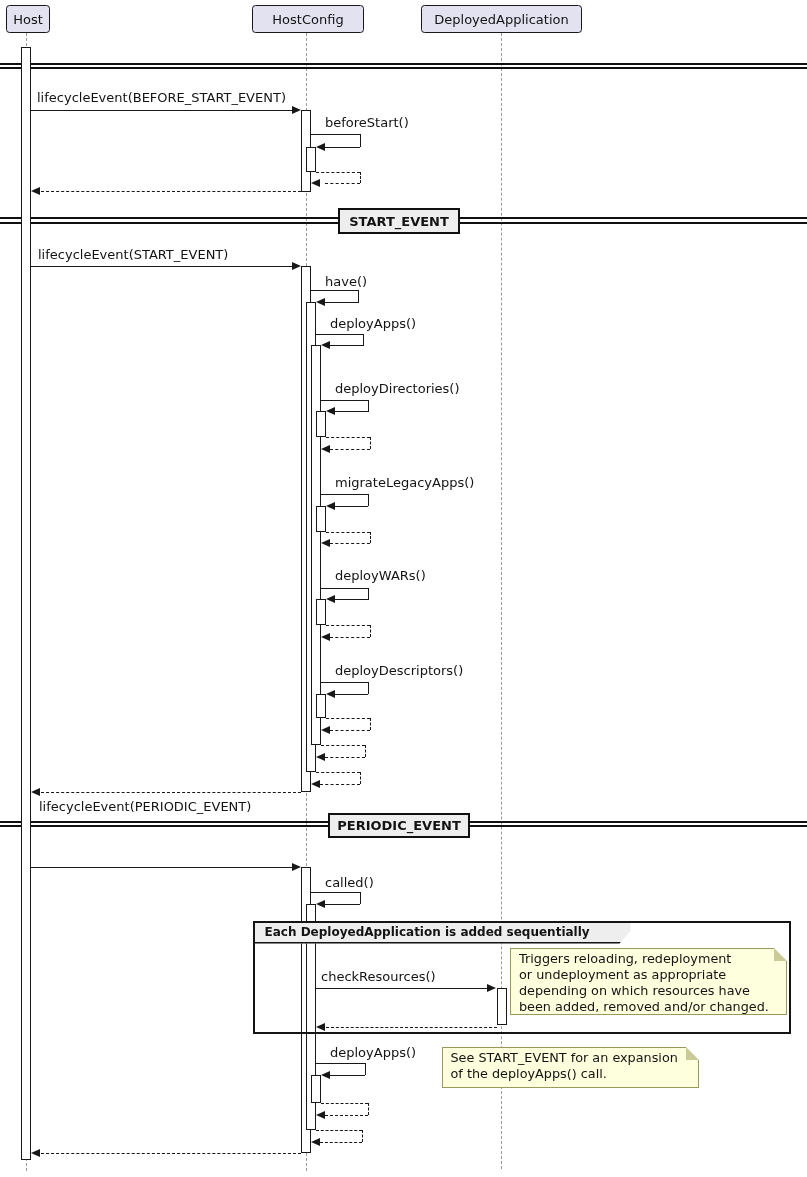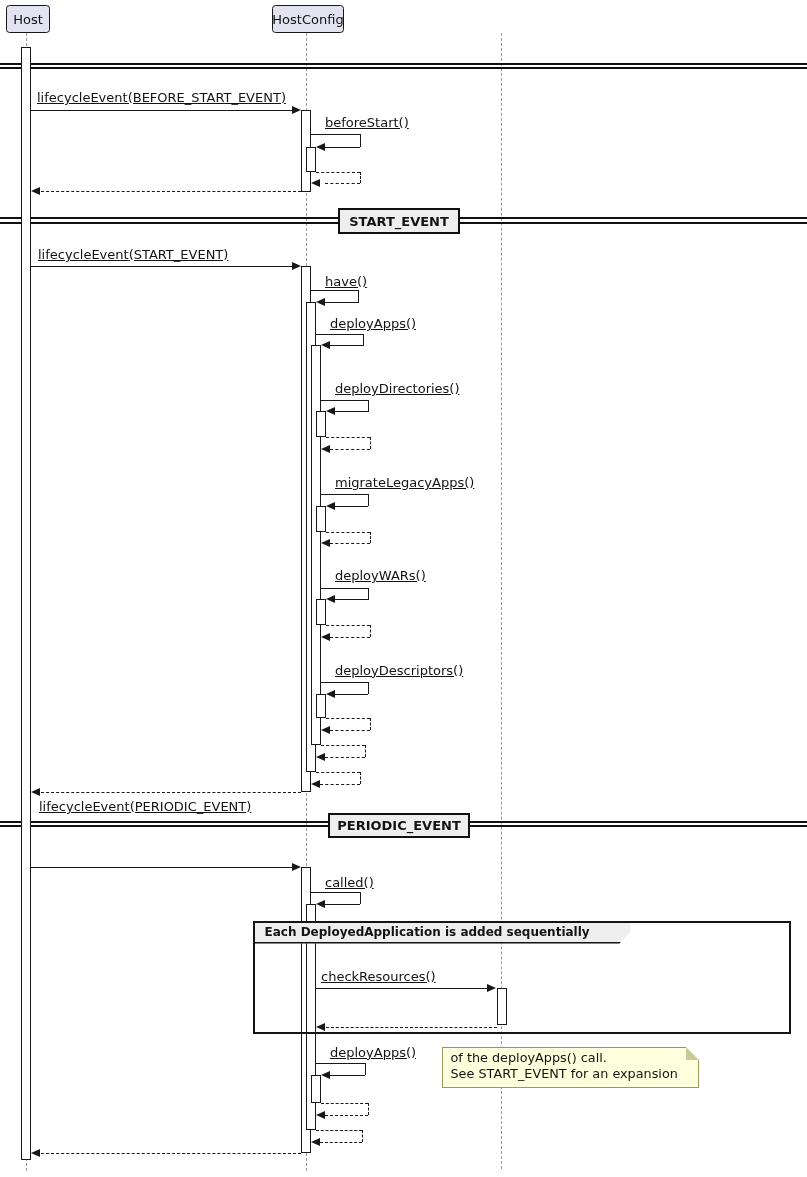--- a/index.html
+++ b/index.html
@@ -5,21 +5,21 @@
   html,body{margin:0;padding:0;background:#fff;}
   #c{position:relative;width:807px;height:1177px;background:#fff;overflow:hidden;
      font-family:"DejaVu Sans",sans-serif;font-size:13px;color:#131313;}
   .ll{position:absolute;width:0;border-left:1px dashed #9a9a9a;}
   .bar{position:absolute;width:10px;background:#fff;border:1.4px solid #181818;box-sizing:border-box;}
   .pbox{position:absolute;height:28px;background:#E2E2F0;border:1.4px solid #181818;border-radius:3.5px;
         box-sizing:border-box;display:flex;align-items:center;justify-content:center;white-space:nowrap;}
   .dline{position:absolute;left:0;width:807px;height:2px;background:#101010;}
   .dlabel{position:absolute;height:25px;background:#EEEEEE;border:2px solid #101010;box-sizing:border-box;
           font-weight:bold;display:flex;align-items:center;justify-content:center;white-space:nowrap;}
-  .ml{position:absolute;white-space:nowrap;line-height:14px;text-decoration:underline;}
+  .ml{position:absolute;white-space:nowrap;line-height:14px;}
   .h{position:absolute;height:0;border-top:1.4px solid #181818;}
   .hd{position:absolute;height:0;border-top:1.1px dashed #181818;}
   .v{position:absolute;width:0;border-left:1.4px solid #181818;}
   .vd{position:absolute;width:0;border-left:1.1px dashed #181818;}
   .ar{position:absolute;width:0;height:0;border-top:4.5px solid transparent;border-bottom:4.5px solid transparent;border-left:9px solid #181818;}
   .al{position:absolute;width:0;height:0;border-top:4.5px solid transparent;border-bottom:4.5px solid transparent;border-right:9px solid #181818;}
   .note{position:absolute;background:#FEFFDD;border:1px solid #99995e;box-sizing:border-box;
         padding:2px 8px;font-size:12.8px;line-height:16px;}
   .fold{position:absolute;top:-1px;right:-1px;width:0;height:0;border-style:solid;
         border-width:0 13px 13px 0;border-color:#fff #fff #caca96 transparent;}
@@ -164,20 +164,27 @@
     </div>
   </div>
 
   <div class="ml" style="left:321px;top:969.5px">checkResources()</div>
   <div class="h" style="left:316px;top:988px;width:172px"></div>
   <div class="ar" style="left:487px;top:984px"></div>
   <div class="bar" style="left:496.5px;top:988px;height:37px"></div>
   <div class="hd" style="left:326px;top:1026.5px;width:171px"></div>
   <div class="al" style="left:316px;top:1022.5px"></div>
 
+  <div class="note" style="left:510px;top:947.5px;width:277px;height:67.5px">
+    <div class="fold"></div>
+    <div>Triggers reloading, redeployment</div>
+    <div>or undeployment as appropriate</div>
+    <div>depending on which resources have</div>
+    <div>been added, removed and/or changed.</div>
+  </div>
 
   <div class="bar" style="left:311px;top:1074.5px;height:28.5px"></div>
   <div class="ml" style="left:330px;top:1045.5px">deployApps()</div>
   <div class="h" style="left:316px;top:1062.5px;width:49px"></div>
   <div class="v" style="left:365px;top:1062.5px;height:12px"></div>
   <div class="h" style="left:330px;top:1074.5px;width:35px"></div>
   <div class="al" style="left:321px;top:1070.5px"></div>
   <div class="hd" style="left:321px;top:1103px;width:47px"></div>
   <div class="vd" style="left:368px;top:1103px;height:12px"></div>
   <div class="hd" style="left:325px;top:1115px;width:43px"></div>
@@ -186,31 +193,34 @@
   <div class="hd" style="left:316px;top:1130px;width:46px"></div>
   <div class="vd" style="left:362px;top:1130px;height:12px"></div>
   <div class="hd" style="left:320px;top:1142px;width:42px"></div>
   <div class="al" style="left:311px;top:1138px"></div>
 
   <div class="hd" style="left:41px;top:1152.5px;width:260px"></div>
   <div class="al" style="left:31px;top:1148.5px"></div>
 
   <div class="note" style="left:441.5px;top:1047px;width:257px;height:41px">
     <div class="fold"></div>
+    <div>See START_EVENT for an expansion</div>
     <div>of the deployApps() call.</div>
-    <div>See START_EVENT for an expansion</div>
   </div>
 
   <div class="dlabel" style="left:338px;top:208px;width:122px;height:26px">
     <span>START_EVENT</span>
   </div>
   <div class="dlabel" style="left:328px;top:812.5px;width:142px">
     <span>PERIODIC_EVENT</span>
   </div>
 
   <div class="pbox" style="left:6px;top:5px;width:44px">
     <span>Host</span>
   </div>
-  <div class="pbox" style="left:272px;top:5px;width:72px">
+  <div class="pbox" style="left:252px;top:5px;width:112px">
     <span>HostConfig</span>
   </div>
+  <div class="pbox" style="left:421px;top:5px;width:161px">
+    <span>DeployedApplication</span>
+  </div>
 
 </div>
 
 </body></html>

